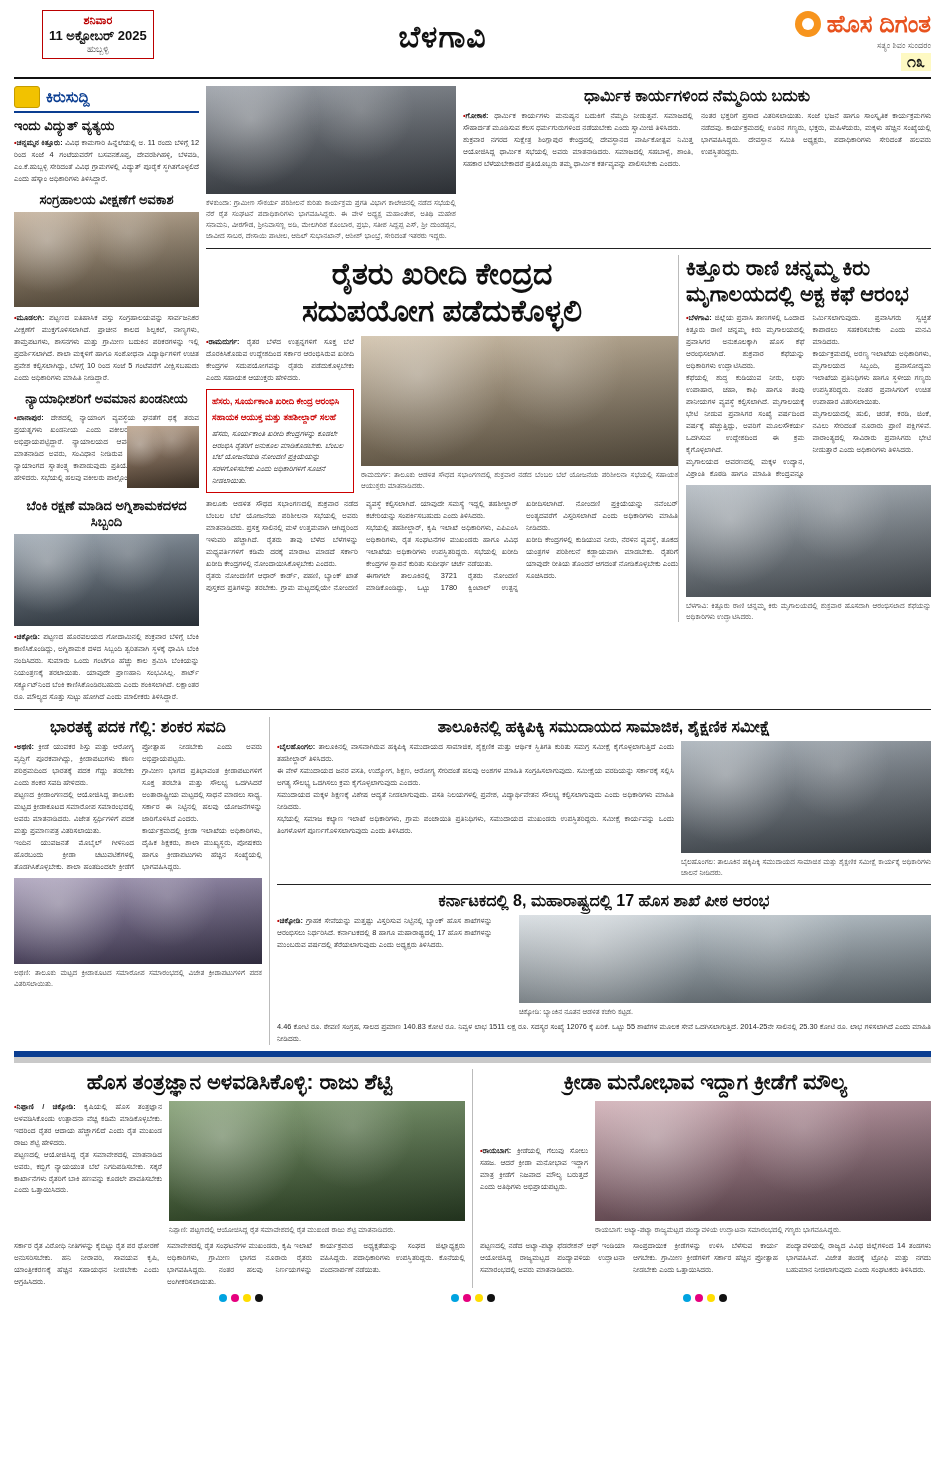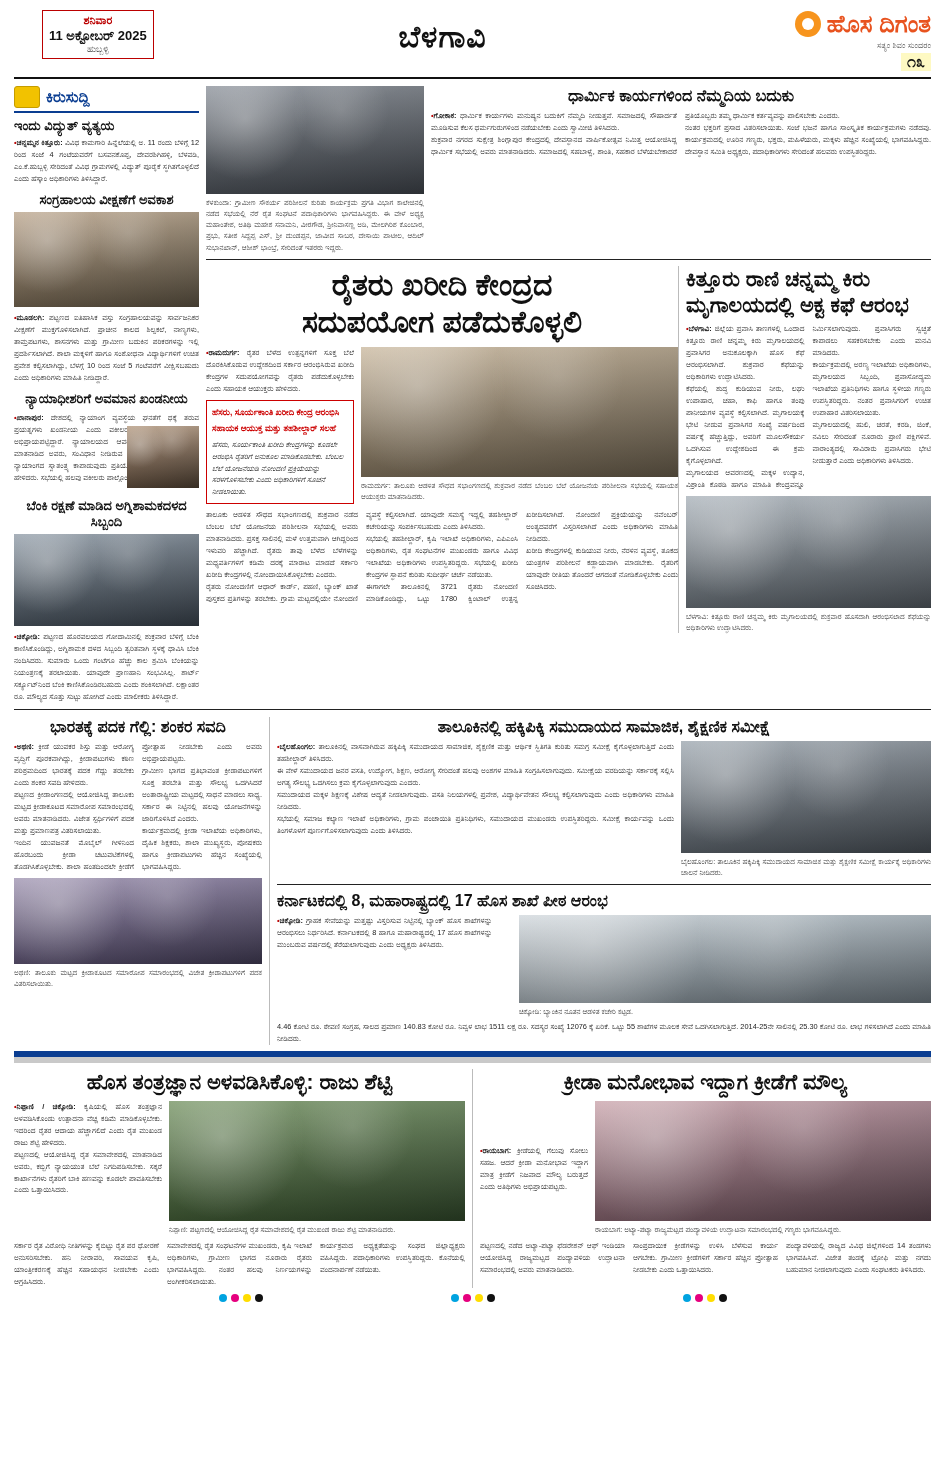--- a/index.html
+++ b/index.html
@@ -159,21 +159,21 @@
       </div>
       <div class="body-txt kn">
         <span class="bullet">•</span><b class="dateline">ಚಿಕ್ಕೋಡಿ:</b>
         <span>ಪಟ್ಟಣದ ಹೊರವಲಯದ ಗೋದಾಮಿನಲ್ಲಿ ಶುಕ್ರವಾರ ಬೆಳಿಗ್ಗೆ ಬೆಂಕಿ ಕಾಣಿಸಿಕೊಂಡಿದ್ದು, ಅಗ್ನಿಶಾಮಕ ದಳದ ಸಿಬ್ಬಂದಿ ತ್ವರಿತವಾಗಿ ಸ್ಥಳಕ್ಕೆ ಧಾವಿಸಿ ಬೆಂಕಿ ನಂದಿಸಿದರು. ಸುಮಾರು ಒಂದು ಗಂಟೆಗೂ ಹೆಚ್ಚು ಕಾಲ ಶ್ರಮಿಸಿ ಬೆಂಕಿಯನ್ನು ನಿಯಂತ್ರಣಕ್ಕೆ ತರಲಾಯಿತು. ಯಾವುದೇ ಪ್ರಾಣಹಾನಿ ಸಂಭವಿಸಿಲ್ಲ. ಶಾರ್ಟ್ ಸರ್ಕ್ಯೂಟ್‌ನಿಂದ ಬೆಂಕಿ ಕಾಣಿಸಿಕೊಂಡಿರಬಹುದು ಎಂದು ಶಂಕಿಸಲಾಗಿದೆ. ಲಕ್ಷಾಂತರ ರೂ. ಮೌಲ್ಯದ ಸೊತ್ತು ಸುಟ್ಟು ಹೋಗಿದೆ ಎಂದು ಮಾಲೀಕರು ತಿಳಿಸಿದ್ದಾರೆ.</span>
       </div>
     </div>
 
     <div class="col c2">
 
       <div style="display:flex; gap:7px;">
-        <div style="width:218px;">
+        <div style="width:250px;">
           <div class="photo ph-meet" style="height:108px;"></div>
           <div class="cap kn" style="margin-top:3px;">ಕೆಳಕುಂದಾ: ಗ್ರಾಮೀಣ ಸೌಕರ್ಯ ಪರಿಶೀಲನೆ ಕುರಿತು ಕಾರ್ಯಕ್ರಮ ಪ್ರಗತಿ ವಿಭಾಗ ಕಾಲೇಜಿನಲ್ಲಿ ನಡೆದ ಸಭೆಯಲ್ಲಿ ನೆರೆ ರೈತ ಸಂಘಟನೆ ಪದಾಧಿಕಾರಿಗಳು ಭಾಗವಹಿಸಿದ್ದರು. ಈ ವೇಳೆ ಅಧ್ಯಕ್ಷ ಮಹಾಂತೇಶ, ಅತಿಥಿ ಮಹೇಶ ಸನಾಮನಿ, ವೀರಗೌಡ, ಶ್ರೀನಿವಾಸಣ್ಣ ಅಡಿ, ಮೇಲಗಿರಿಶ ಕೊಂಬಾರ, ಪ್ರಭು, ಸತೀಶ ಸಿದ್ದಪ್ಪ ಎಸ್, ಶ್ರೀ ದುಂಡಪ್ಪನ, ಜಾವೀದ ಸಾಬರ, ದೇಸಾಯಿ ಪಾಟೀಲ, ಆದಿಲ್ ಸುಭಾನಖಾನ್, ಆಶೀಶ್ ಭಾಂಬ್ರೆ, ಸೇರಿದಂತೆ ಇತರರು ಇದ್ದರು.</div>
         </div>
         <div style="flex:1;">
           <div class="hl h-md kn" style="text-align:center; margin-bottom:4px;">ಧಾರ್ಮಿಕ ಕಾರ್ಯಗಳಿಂದ ನೆಮ್ಮದಿಯ ಬದುಕು</div>
           <div class="colsplit2">
             <div class="body-txt kn">
               <span class="bullet">•</span><b class="dateline">ಗೋಕಾಕ:</b>
               <span>ಧಾರ್ಮಿಕ ಕಾರ್ಯಗಳು ಮನುಷ್ಯನ ಬದುಕಿಗೆ ನೆಮ್ಮದಿ ನೀಡುತ್ತವೆ. ಸಮಾಜದಲ್ಲಿ ಸೌಹಾರ್ದತೆ ಮೂಡಿಸುವ ಕೆಲಸ ಧರ್ಮಗುರುಗಳಿಂದ ನಡೆಯಬೇಕು ಎಂದು ಸ್ವಾಮೀಜಿ ತಿಳಿಸಿದರು.</span>
             </div>
@@ -270,21 +270,21 @@
           <div class="body-txt kn">ಸಭೆಯಲ್ಲಿ ಸಮಾಜ ಕಲ್ಯಾಣ ಇಲಾಖೆ ಅಧಿಕಾರಿಗಳು, ಗ್ರಾಮ ಪಂಚಾಯಿತಿ ಪ್ರತಿನಿಧಿಗಳು, ಸಮುದಾಯದ ಮುಖಂಡರು ಉಪಸ್ಥಿತರಿದ್ದರು. ಸಮೀಕ್ಷೆ ಕಾರ್ಯವನ್ನು ಒಂದು ತಿಂಗಳೊಳಗೆ ಪೂರ್ಣಗೊಳಿಸಲಾಗುವುದು ಎಂದು ತಿಳಿಸಿದರು.</div>
         </div>
         <div style="width:250px;">
           <div class="photo ph-group" style="height:112px;"></div>
           <div class="cap kn" style="margin-top:3px;">ಬೈಲಹೊಂಗಲ: ತಾಲೂಕಿನ ಹಕ್ಕಿಪಿಕ್ಕಿ ಸಮುದಾಯದ ಸಾಮಾಜಿಕ ಮತ್ತು ಶೈಕ್ಷಣಿಕ ಸಮೀಕ್ಷೆ ಕಾರ್ಯಕ್ಕೆ ಅಧಿಕಾರಿಗಳು ಚಾಲನೆ ನೀಡಿದರು.</div>
         </div>
       </div>
 
       <div class="rule"></div>
 
-      <div class="hl h-md kn" style="text-align:left; margin-bottom:4px;">ಕರ್ನಾಟಕದಲ್ಲಿ 8, ಮಹಾರಾಷ್ಟ್ರದಲ್ಲಿ 17 ಹೊಸ ಶಾಖೆ ಪೀಠ ಆರಂಭ</div>
+      <div class="hl h-md kn" style="text-align:center; margin-bottom:4px;">ಕರ್ನಾಟಕದಲ್ಲಿ 8, ಮಹಾರಾಷ್ಟ್ರದಲ್ಲಿ 17 ಹೊಸ ಶಾಖೆ ಪೀಠ ಆರಂಭ</div>
       <div style="display:flex; gap:7px;">
         <div style="width:215px;">
           <div class="body-txt kn">
             <span class="bullet">•</span><b class="dateline">ಚಿಕ್ಕೋಡಿ:</b>
             <span>ಗ್ರಾಹಕ ಸೇವೆಯನ್ನು ಮತ್ತಷ್ಟು ವಿಸ್ತರಿಸುವ ನಿಟ್ಟಿನಲ್ಲಿ ಬ್ಯಾಂಕ್ ಹೊಸ ಶಾಖೆಗಳನ್ನು ಆರಂಭಿಸಲು ನಿರ್ಧರಿಸಿದೆ. ಕರ್ನಾಟಕದಲ್ಲಿ 8 ಹಾಗೂ ಮಹಾರಾಷ್ಟ್ರದಲ್ಲಿ 17 ಹೊಸ ಶಾಖೆಗಳನ್ನು ಮುಂಬರುವ ವರ್ಷದಲ್ಲಿ ತೆರೆಯಲಾಗುವುದು ಎಂದು ಅಧ್ಯಕ್ಷರು ತಿಳಿಸಿದರು.</span>
           </div>
         </div>
         <div style="flex:1;padding-left:20px;">
           <div class="photo ph-build" style="height:88px;"></div>
           <div class="cap kn" style="margin-top:3px;">ಚಿಕ್ಕೋಡಿ: ಬ್ಯಾಂಕಿನ ನೂತನ ಆಡಳಿತ ಕಚೇರಿ ಕಟ್ಟಡ.</div>

